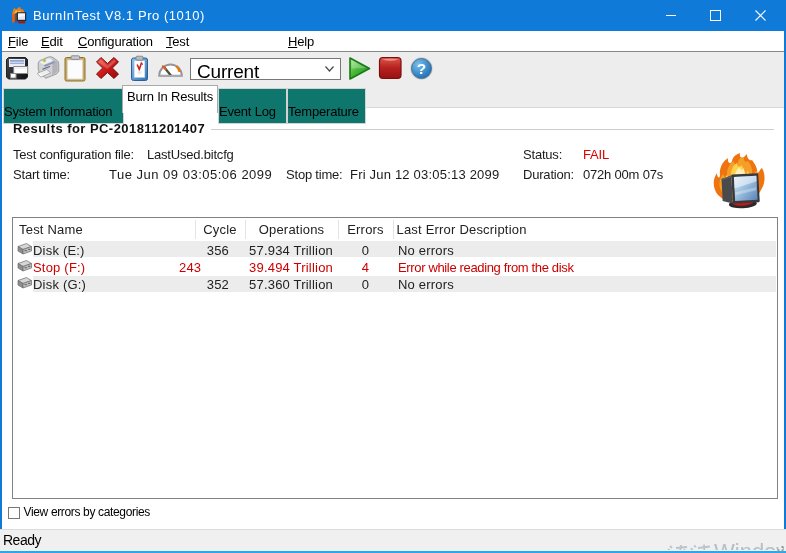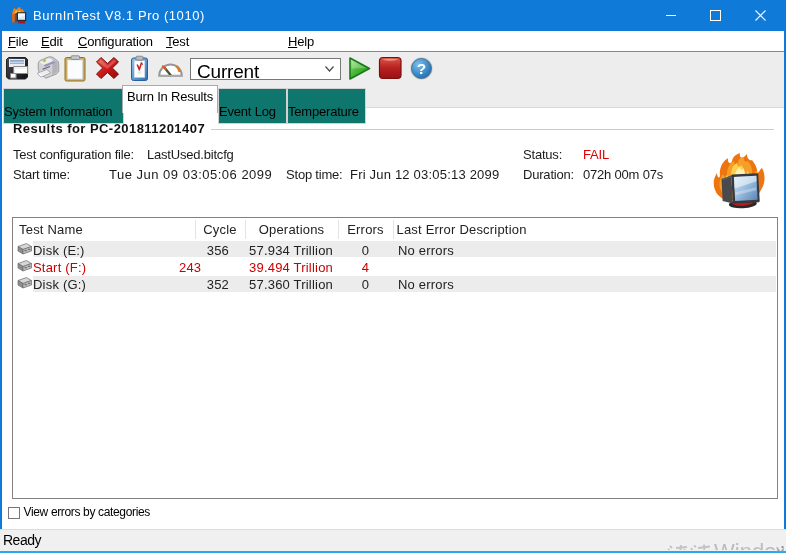--- a/index.html
+++ b/index.html
@@ -302,24 +302,25 @@
     <polygon points="2,4.5 7,7.5 7,12 2,9" fill="#8e8e8e" stroke="#6a6a6a" stroke-width="0.7"></polygon>
     <polygon points="7,7.5 15.5,4.5 15.5,9 7,12" fill="#bcbcbc" stroke="#6a6a6a" stroke-width="0.7"></polygon>
     <rect x="8.5" y="8" width="2.4" height="1.2" fill="#707070"></rect>
         <rect x="12" y="6.8" width="2.4" height="1.2" fill="#707070"></rect>
   </svg></div>
   <div class="cell" style="left:33px;top:242.5px;">Disk (E:)</div>
   <div class="cell" style="left:179px;top:242.5px;width:50px;text-align:right;">356</div>
   <div class="cell" style="left:233px;top:242.5px;width:100px;text-align:right;">57.934 Trillion</div>
   <div class="cell" style="left:338px;top:242.5px;width:55px;text-align:center;">0</div>
   <div class="cell" style="left:398px;top:242.5px;">No errors</div>
-  <div class="cell red" style="left:33px;top:259.5px;">Start (F:)</div>
+  <div class="cell red" style="left:33px;top:259.5px;">Stop (F:)</div>
   <div class="cell red" style="left:179px;top:259.5px;width:50px;text-align:left;">243</div>
   <div class="cell red" style="left:233px;top:259.5px;width:100px;text-align:right;">39.494 Trillion</div>
   <div class="cell red" style="left:338px;top:259.5px;width:55px;text-align:center;">4</div>
+  <div class="cell red" style="left:398px;top:259.5px;letter-spacing:-0.35px;">Error while reading from the disk</div>
   <div class="cell" style="left:33px;top:276.5px;">Disk (G:)</div>
   <div class="cell" style="left:179px;top:276.5px;width:50px;text-align:right;">352</div>
   <div class="cell" style="left:233px;top:276.5px;width:100px;text-align:right;">57.360 Trillion</div>
   <div class="cell" style="left:338px;top:276.5px;width:55px;text-align:center;">0</div>
   <div class="cell" style="left:398px;top:276.5px;">No errors</div>
 
   <div class="abs" id="cb"></div>
   <div class="abs" id="cblabel">View errors by categories</div>
 
   <div class="abs" id="statusbar"></div>

